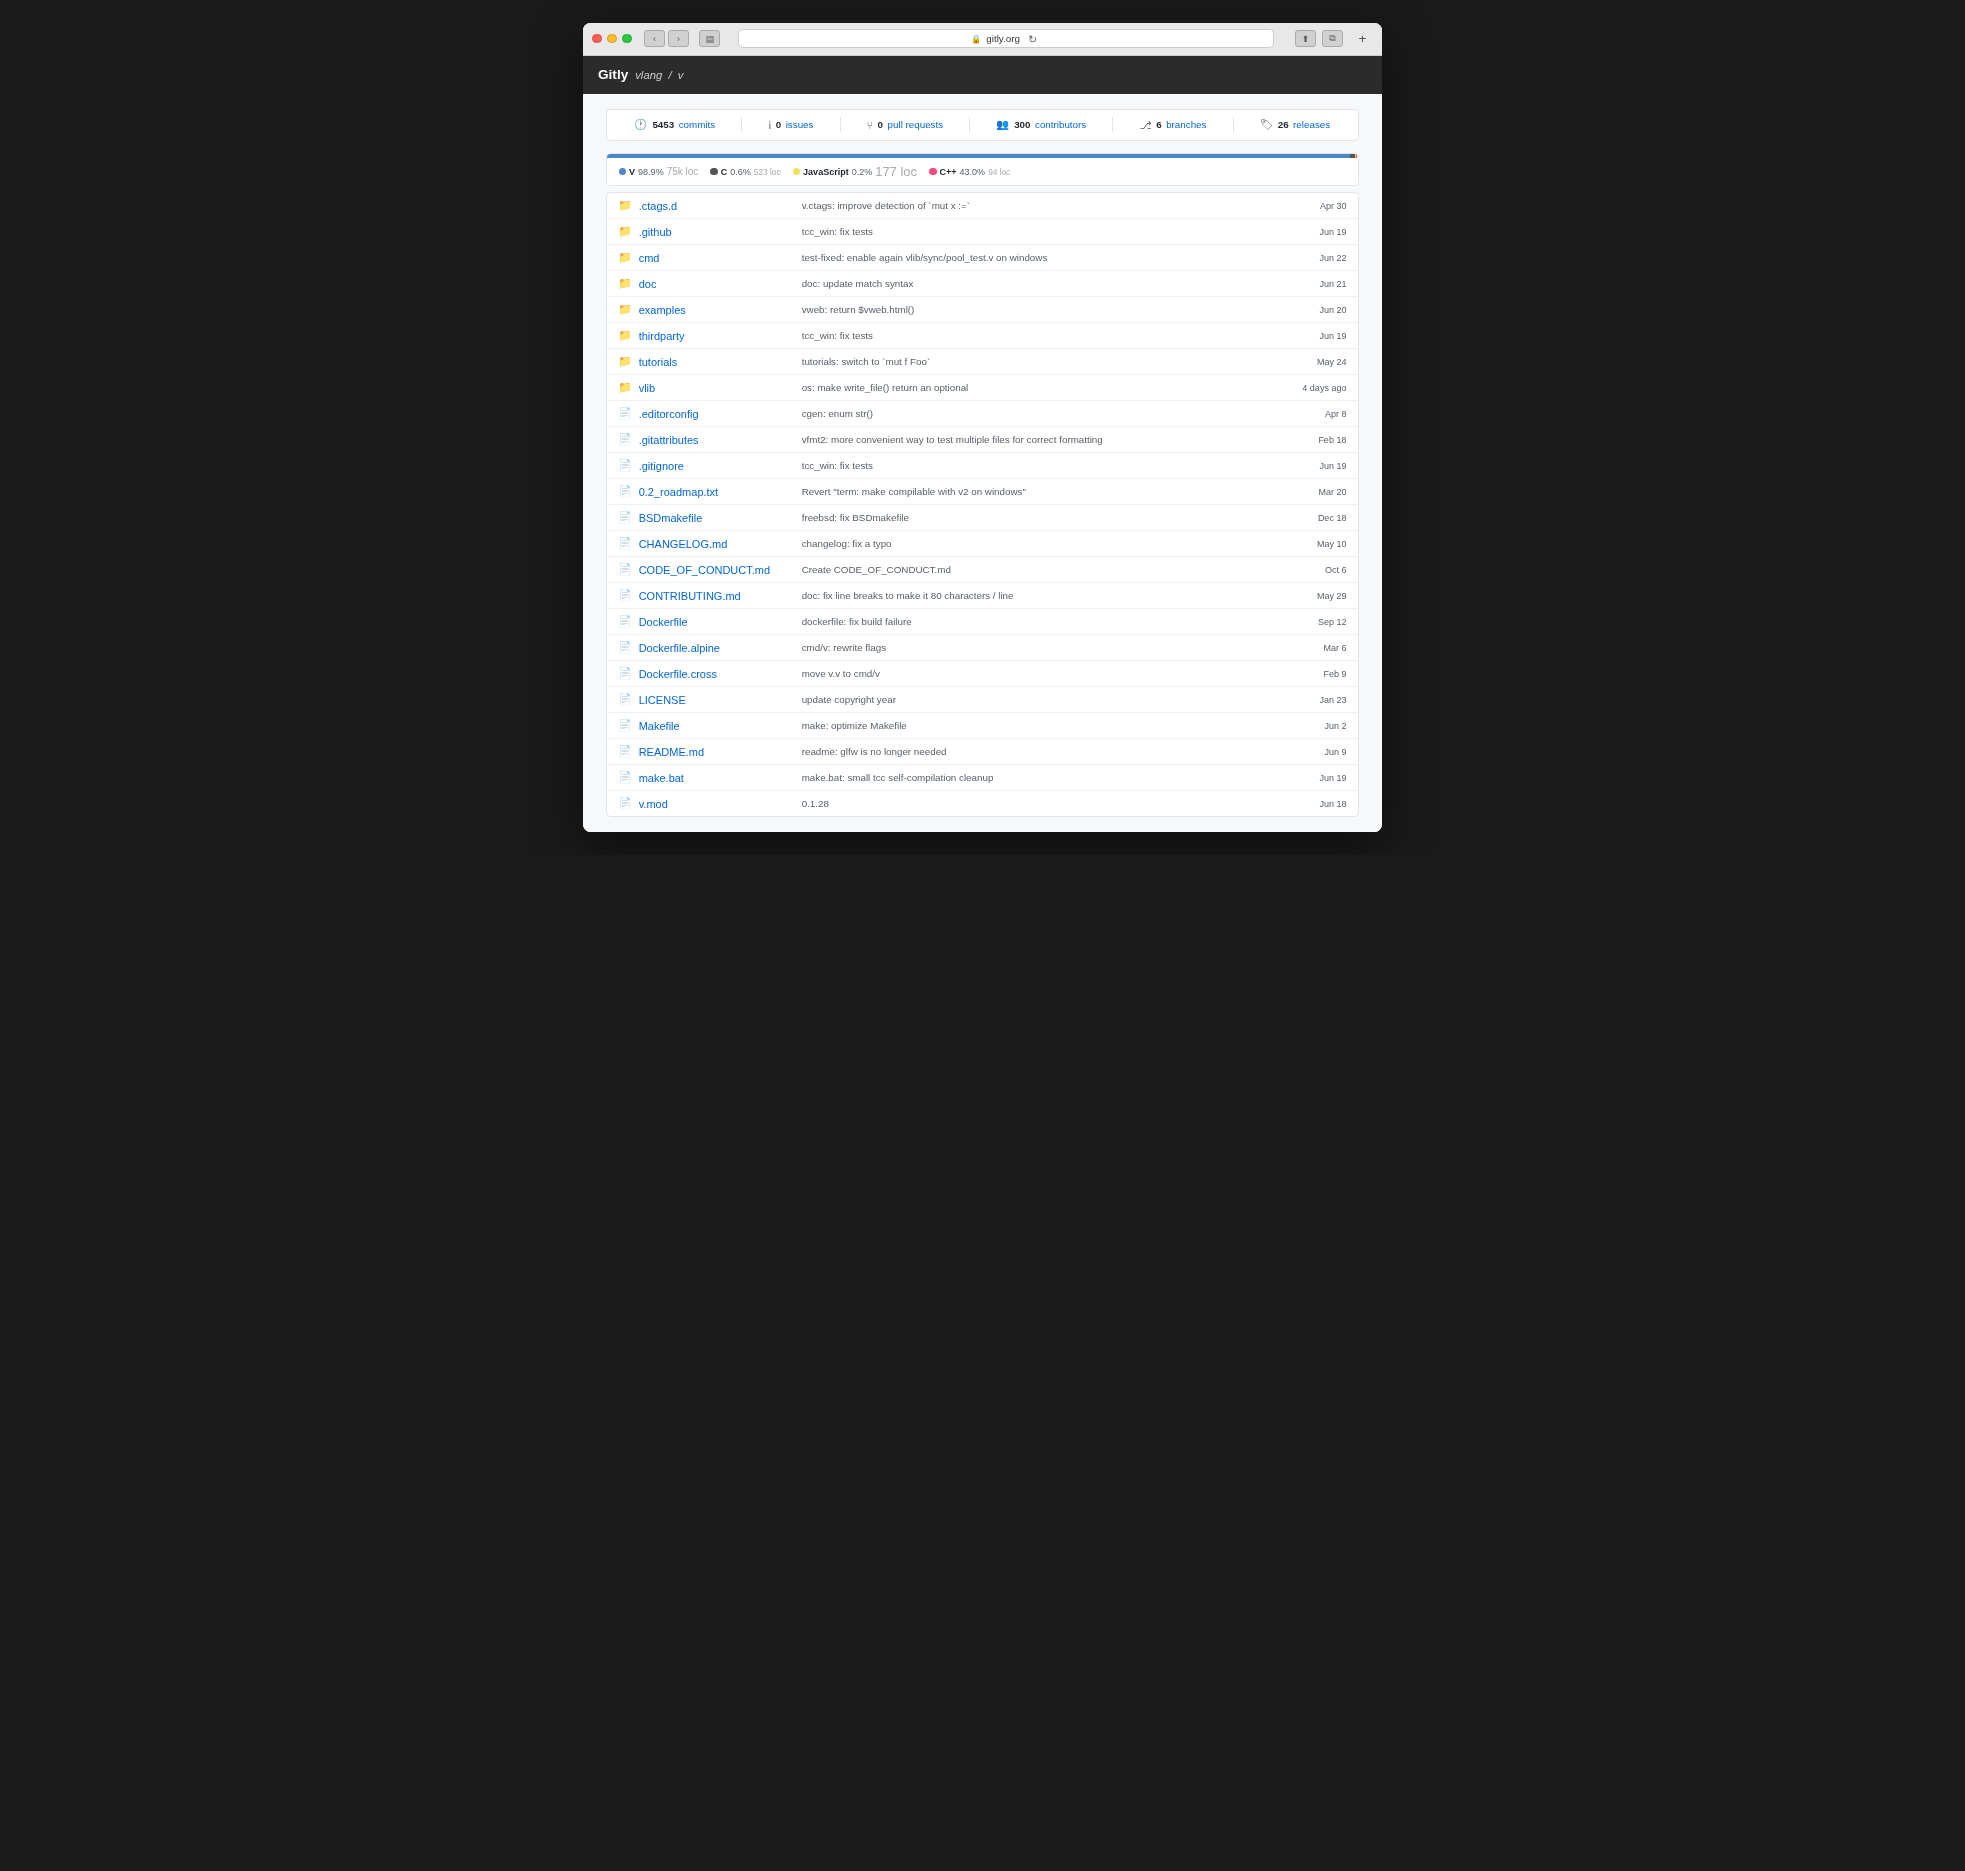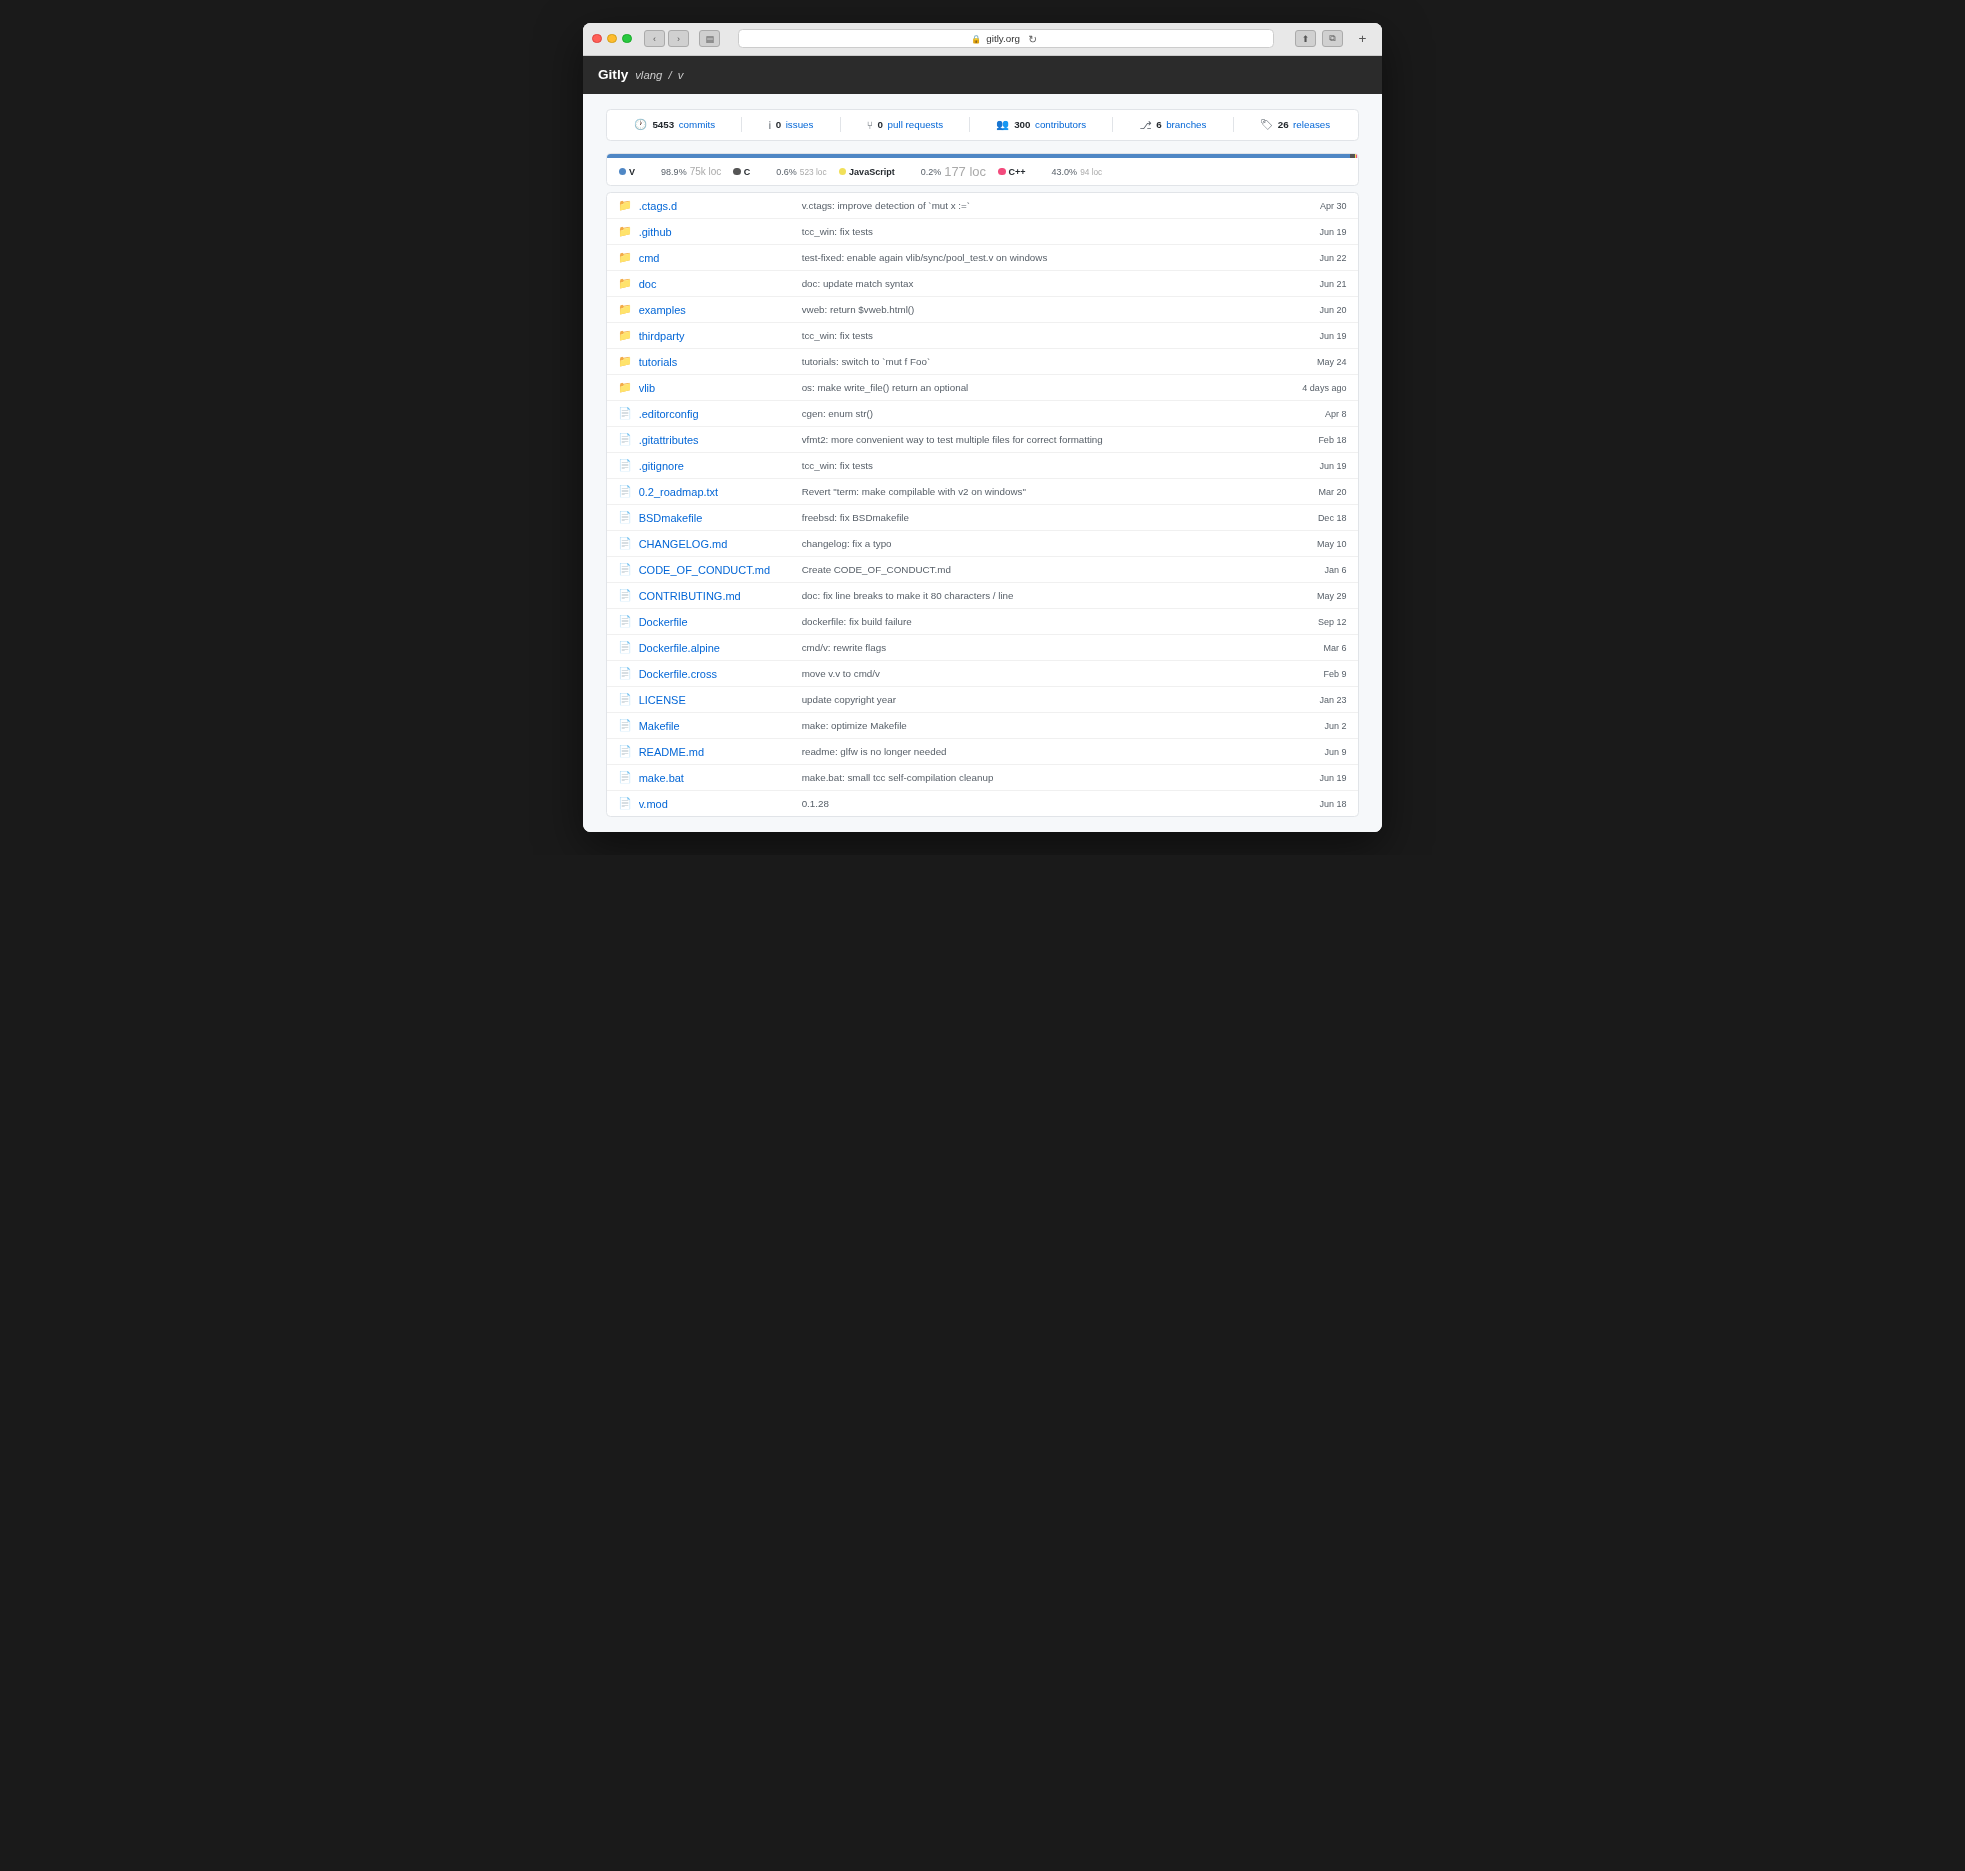--- a/index.html
+++ b/index.html
@@ -141,21 +141,21 @@
     .lang-other { background: #e1e4e8; }
     .lang-labels {
       display: flex;
       gap: 12px;
       padding: 6px 12px;
       font-size: 9px;
     }
     .lang-label { display: flex; align-items: center; gap: 3px; color: #24292e; }
     .lang-dot { width: 7.5px; height: 7.5px; border-radius: 50%; }
     .lang-label .lang-name { font-weight: 600; }
-    .lang-label .lang-pct { color: #586069; margin-left: 23px; }
+    .lang-label .lang-pct { color: #586069; }
 
     
     .file-list {
       background: #fff;
       border: 0.8px solid #e1e4e8;
       border-radius: 4.5px;
       overflow: hidden;
       margin-top: 6px;
     }
     .file-row {
@@ -392,21 +392,21 @@
         <div class="file-row">
     <span class="file-icon">📄</span>
     <span class="file-name">CHANGELOG.md</span>
     <span class="file-commit">changelog: fix a typo</span>
     <span class="file-date">May 10</span>
   </div>
         <div class="file-row">
     <span class="file-icon">📄</span>
     <span class="file-name">CODE_OF_CONDUCT.md</span>
     <span class="file-commit">Create CODE_OF_CONDUCT.md</span>
-    <span class="file-date">Jan 6</span>
+    <span class="file-date">Oct 6</span>
   </div>
         <div class="file-row">
     <span class="file-icon">📄</span>
     <span class="file-name">CONTRIBUTING.md</span>
     <span class="file-commit">doc: fix line breaks to make it 80 characters / line</span>
     <span class="file-date">May 29</span>
   </div>
         <div class="file-row">
     <span class="file-icon">📄</span>
     <span class="file-name">Dockerfile</span>

